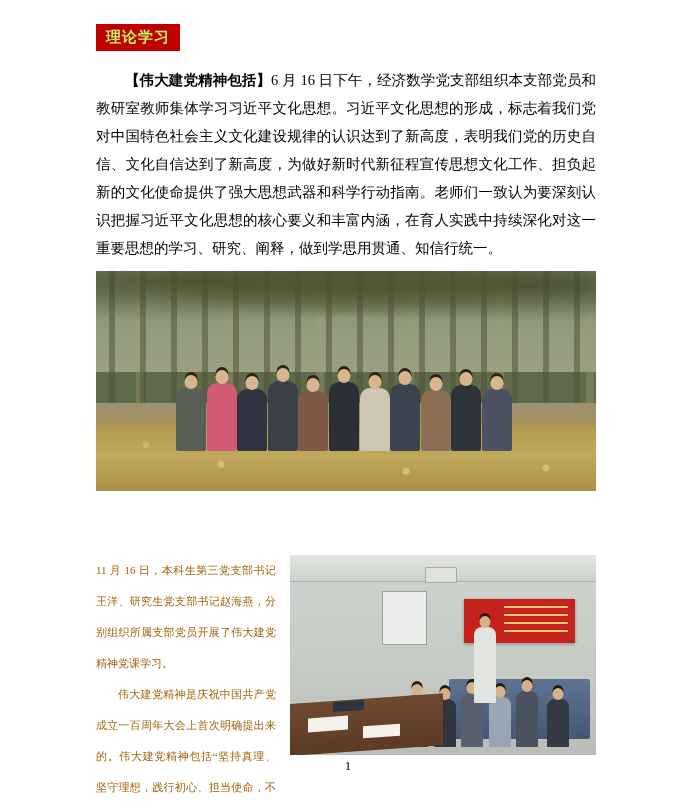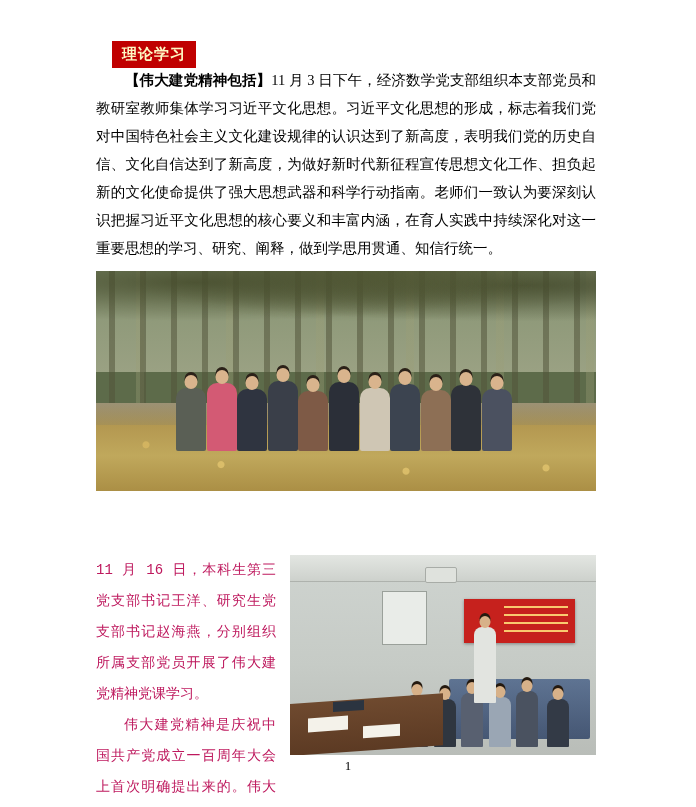--- a/index.html
+++ b/index.html
@@ -19,32 +19,31 @@
     box-sizing: border-box;
   }
   .page-border-left {
     position: absolute;
     left: 0; top: 0; bottom: 0;
     width: 3px;
     background: #ffffff;
   }
   .section-banner {
     position: absolute;
-    left: 112px;
+    left: 96px;
     top: 24px;
     background: #c00000;
-    color: #fef9c3;
+    color: #bef264;
     font-family: "Liberation Sans", "DejaVu Sans", sans-serif;
     font-weight: bold;
     font-size: 15px;
     line-height: 22px;
     padding: 2px 10px 3px 10px;
     letter-spacing: 1px;
     white-space: nowrap;
-    margin-top: 17px;
   }
   .content {
     position: absolute;
     left: 96px;
     top: 66px;
     width: 500px;
   }
   .para {
     font-size: 14.5px;
     line-height: 28px;
@@ -230,27 +229,26 @@
     background: #d7b189;
     box-shadow: 0 -3px 0 0 #24190f;
   }
   .col-left {
     position: absolute;
     left: 96px;
     top: 555px;
     width: 180px;
   }
   .para-col {
-    font-size: 14px;
+    font-size: 11px;
     line-height: 31px;
-    color: #be185d;
+    color: #a16207;
     text-align: justify;
     text-justify: inter-ideograph;
     margin: 0;
-    font-family: Liberation Mono, monospace;
   }
   .para-col.indent { text-indent: 2em; }
   .lead-head {
     position: absolute;
     left: 96px;
     top: 510px;
     width: 500px;
     font-size: 14.5px;
     line-height: 28px;
     text-indent: 2em;
@@ -275,21 +273,21 @@
 <body>
 
 <div class="page">
 
   <div class="page-border-left"></div>
 
   <div class="section-banner">理论学习</div>
 
   <div class="content">
     <p class="para">
-      <span class="bold">【伟大建党精神包括】</span><span>11 月 3 日下午，经济数学党支部组织本支部党员和教研室教师集体学习习近平文化思想。习近平文化思想的形成，标志着我们党对中国特色社会主义文化建设规律的认识达到了新高度，表明我们党的历史自信、文化自信达到了新高度，为做好新时代新征程宣传思想文化工作、担负起新的文化使命提供了强大思想武器和科学行动指南。老师们一致认为要深刻认识把握习近平文化思想的核心要义和丰富内涵，在育人实践中持续深化对这一重要思想的学习、研究、阐释，做到学思用贯通、知信行统一。</span>
+      <span class="bold">【伟大建党精神包括】</span><span>6 月 16 日下午，经济数学党支部组织本支部党员和教研室教师集体学习习近平文化思想。习近平文化思想的形成，标志着我们党对中国特色社会主义文化建设规律的认识达到了新高度，表明我们党的历史自信、文化自信达到了新高度，为做好新时代新征程宣传思想文化工作、担负起新的文化使命提供了强大思想武器和科学行动指南。老师们一致认为要深刻认识把握习近平文化思想的核心要义和丰富内涵，在育人实践中持续深化对这一重要思想的学习、研究、阐释，做到学思用贯通、知信行统一。</span>
     </p>
   </div>
 
   <div class="photo1">
     <div class="p1-sky"></div>
     <div class="p1-trees"></div>
     <div class="p1-canopy"></div>
     <div class="p1-ground"></div>
     <div class="p1-path"></div>
     <div class="p1-leaves"></div>

